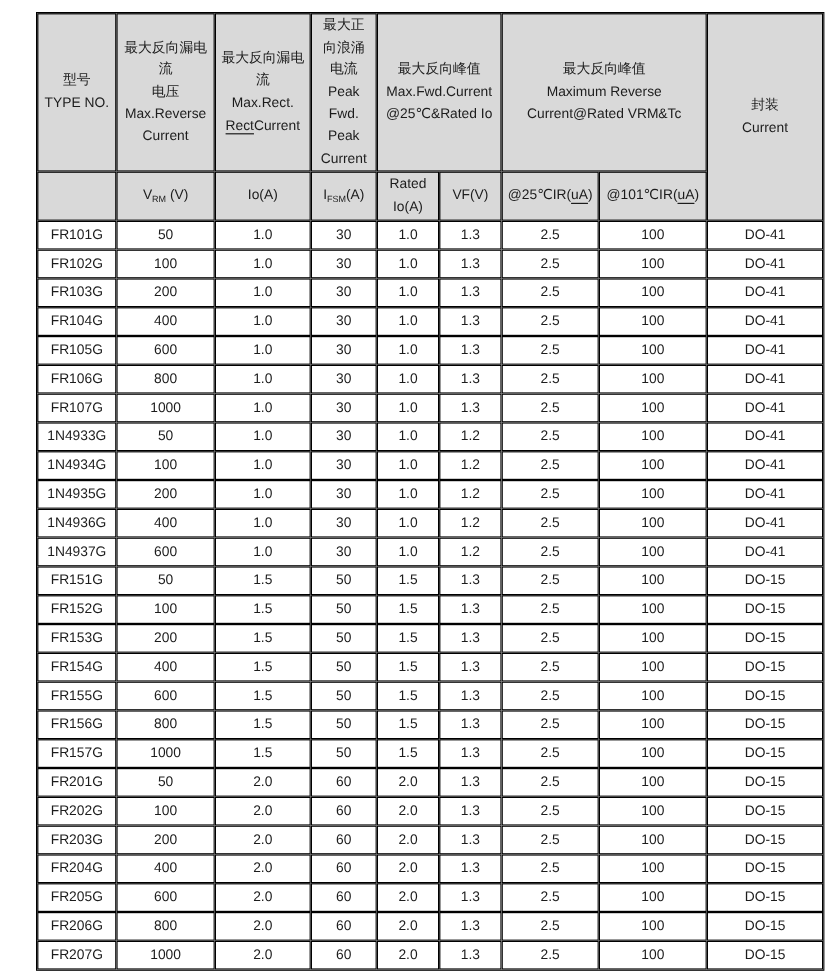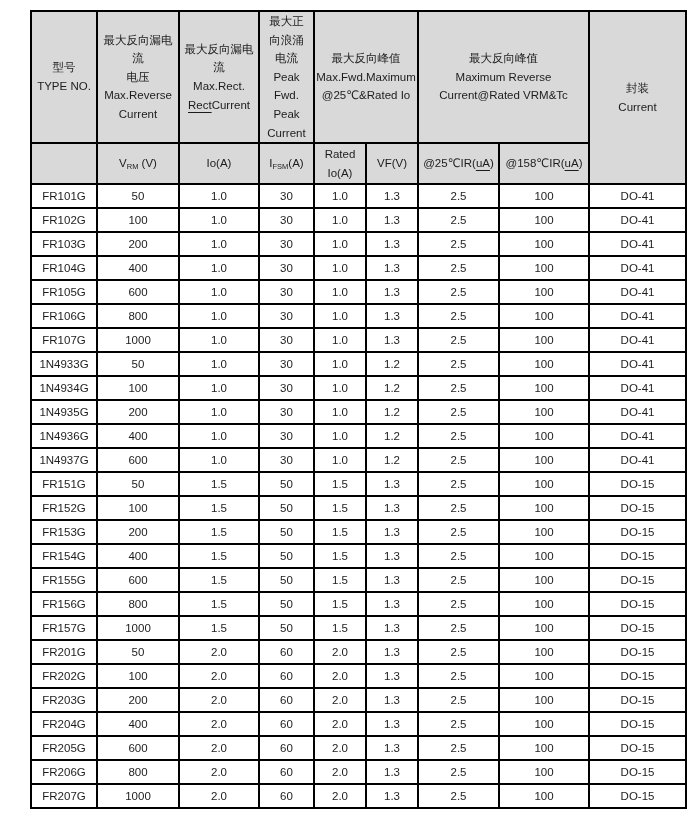--- a/index.html
+++ b/index.html
@@ -96,21 +96,21 @@
           <div>最大正</div>
           <div>向浪涌</div>
           <div>电流</div>
           <div>Peak</div>
           <div>Fwd.</div>
           <div>Peak</div>
           <div>Current</div>
         </th>
         <th colspan="2">
           <div>最大反向峰值</div>
-          <div>Max.Fwd.Maximum</div>
+          <div>Max.Fwd.Current</div>
           <div>@25℃&amp;Rated Io</div>
         </th>
         <th colspan="2">
           <div>最大反向峰值</div>
           <div>Maximum Reverse</div>
           <div>Current@Rated VRM&amp;Tc</div>
         </th>
         <th rowspan="2">
           <div>封装</div>
           <div>Current</div>
@@ -120,21 +120,21 @@
         <th></th>
         <th><span>V</span><sub>RM</sub><span> (V)</span></th>
         <th>Io(A)</th>
         <th><span>I</span><sub>FSM</sub><span>(A)</span></th>
         <th>
           <div>Rated</div>
           <div>Io(A)</div>
         </th>
         <th>VF(V)</th>
         <th><span>@25℃IR(</span><span class="wavy">uA</span><span>)</span></th>
-        <th><span>@158℃IR(</span><span class="wavy">uA</span><span>)</span></th>
+        <th><span>@101℃IR(</span><span class="wavy">uA</span><span>)</span></th>
       </tr>
     </thead>
     <tbody id="spec-tbody">
         <tr>
           <td>FR101G</td>
           <td>50</td>
           <td>1.0</td>
           <td>30</td>
           <td>1.0</td>
           <td>1.3</td>

